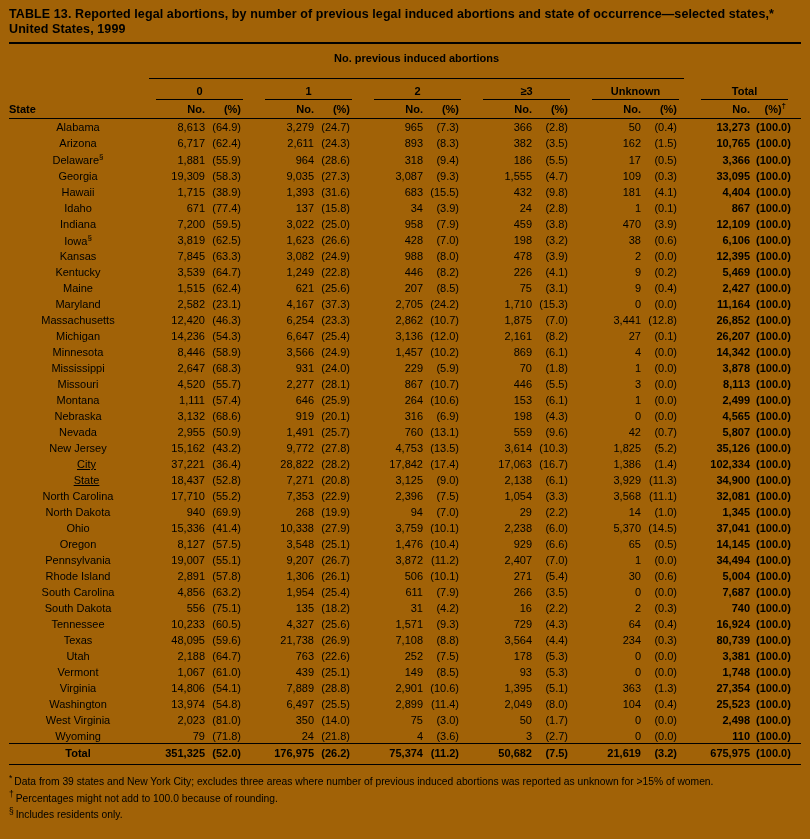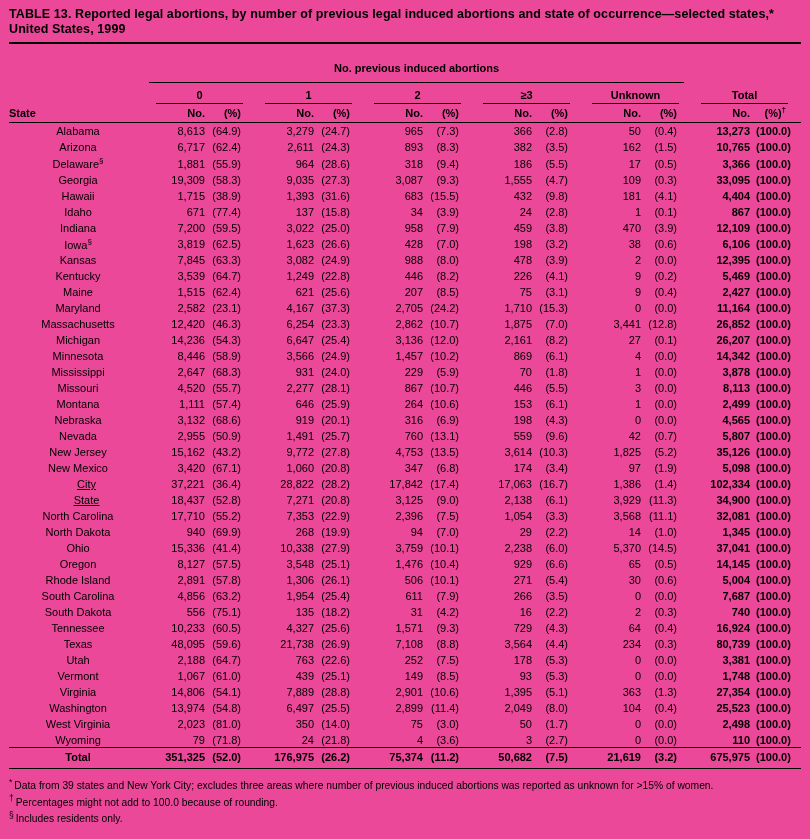--- a/index.html
+++ b/index.html
@@ -2,40 +2,40 @@
 <html><head>
 <meta charset="utf-8">
 <style>
   * { margin:0; padding:0; box-sizing:border-box; }
   html,body { background:#fff; }
   body {
     width:810px; height:839px;
     font-family:"Liberation Sans","DejaVu Sans",sans-serif;
     color:#000; overflow:hidden;
   }
-  .page { width:810px; height:839px; padding:7px 9px 0 9px; background:#ec4899; }
+  .page { width:810px; height:839px; padding:7px 9px 0 9px; background:#a16207; }
 
   .title { font-size:12.5px; font-weight:bold; line-height:15px; letter-spacing:0.1px; }
 
   table.abortions {
     width:792px; border-collapse:collapse; table-layout:fixed;
     margin-top:5px; border-top:2px solid #000;
     font-size:11px;
   }
   col.c-state { width:138px; }
   col.c-num { width:64px; }
   col.c-pct { width:45px; }
 
   td { padding:0; vertical-align:bottom; }
 
   
   tr.r-spanner td { height:17px; }
   .spanner-text {
     text-align:center; font-weight:bold; font-size:11px;
-    border-bottom:1px solid #000; padding-bottom:8px; margin:18px 8px 0 2px;
+    border-bottom:1px solid #000; padding-bottom:14px; margin:8px 8px 0 2px;
   }
   tr.r-groups td { height:21px; }
   .grp {
     text-align:center; font-weight:bold; font-size:11px;
     border-bottom:1px solid #000; padding-bottom:2px; margin:0 13px 0 9px;
   }
   tr.r-sub td { height:18px; border-bottom:1px solid #000; font-weight:bold; padding-bottom:3px; }
   td.state-h { text-align:left; }
   td.num-h { text-align:right; padding-right:6px; }
   td.pct-h { text-align:right; padding-right:15px; }
@@ -444,35 +444,20 @@
           <td class="num">4,753</td>
           <td class="pct">(13.5)</td>
           <td class="num">3,614</td>
           <td class="pct">(10.3)</td>
           <td class="num">1,825</td>
           <td class="pct">(5.2)</td>
           <td class="num tot">35,126</td>
           <td class="pct tot">(100.0)</td>
         </tr>
         <tr>
-          <td class="state">New Mexico</td>
-          <td class="num">3,420</td>
-          <td class="pct">(67.1)</td>
-          <td class="num">1,060</td>
-          <td class="pct">(20.8)</td>
-          <td class="num">347</td>
-          <td class="pct">(6.8)</td>
-          <td class="num">174</td>
-          <td class="pct">(3.4)</td>
-          <td class="num">97</td>
-          <td class="pct">(1.9)</td>
-          <td class="num tot">5,098</td>
-          <td class="pct tot">(100.0)</td>
-        </tr>
-        <tr>
           <td class="state indent">City</td>
           <td class="num">37,221</td>
           <td class="pct">(36.4)</td>
           <td class="num">28,822</td>
           <td class="pct">(28.2)</td>
           <td class="num">17,842</td>
           <td class="pct">(17.4)</td>
           <td class="num">17,063</td>
           <td class="pct">(16.7)</td>
           <td class="num">1,386</td>
@@ -546,20 +531,35 @@
           <td class="pct">(57.5)</td>
           <td class="num">3,548</td>
           <td class="pct">(25.1)</td>
           <td class="num">1,476</td>
           <td class="pct">(10.4)</td>
           <td class="num">929</td>
           <td class="pct">(6.6)</td>
           <td class="num">65</td>
           <td class="pct">(0.5)</td>
           <td class="num tot">14,145</td>
+          <td class="pct tot">(100.0)</td>
+        </tr>
+        <tr>
+          <td class="state">Pennsylvania</td>
+          <td class="num">19,007</td>
+          <td class="pct">(55.1)</td>
+          <td class="num">9,207</td>
+          <td class="pct">(26.7)</td>
+          <td class="num">3,872</td>
+          <td class="pct">(11.2)</td>
+          <td class="num">2,407</td>
+          <td class="pct">(7.0)</td>
+          <td class="num">1</td>
+          <td class="pct">(0.0)</td>
+          <td class="num tot">34,494</td>
           <td class="pct tot">(100.0)</td>
         </tr>
         <tr>
           <td class="state">Rhode Island</td>
           <td class="num">2,891</td>
           <td class="pct">(57.8)</td>
           <td class="num">1,306</td>
           <td class="pct">(26.1)</td>
           <td class="num">506</td>
           <td class="pct">(10.1)</td>

